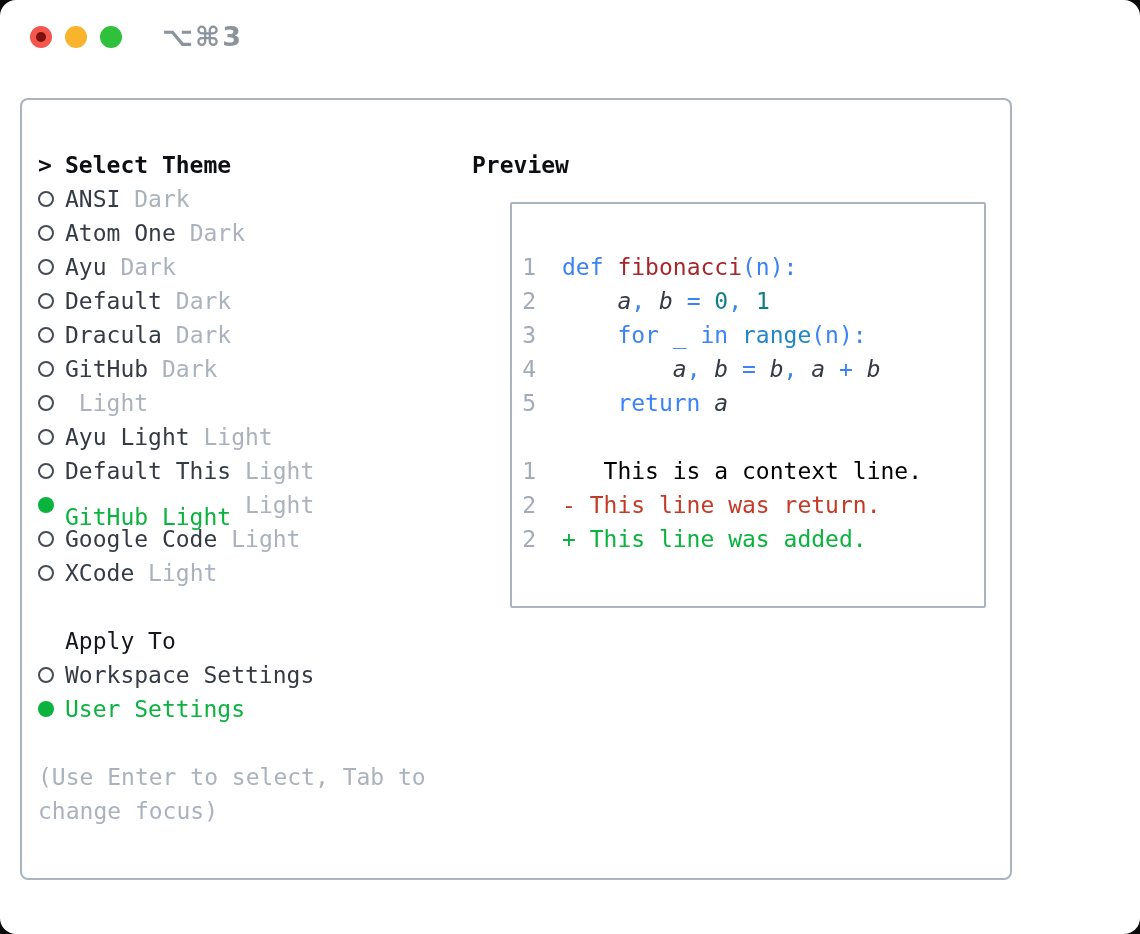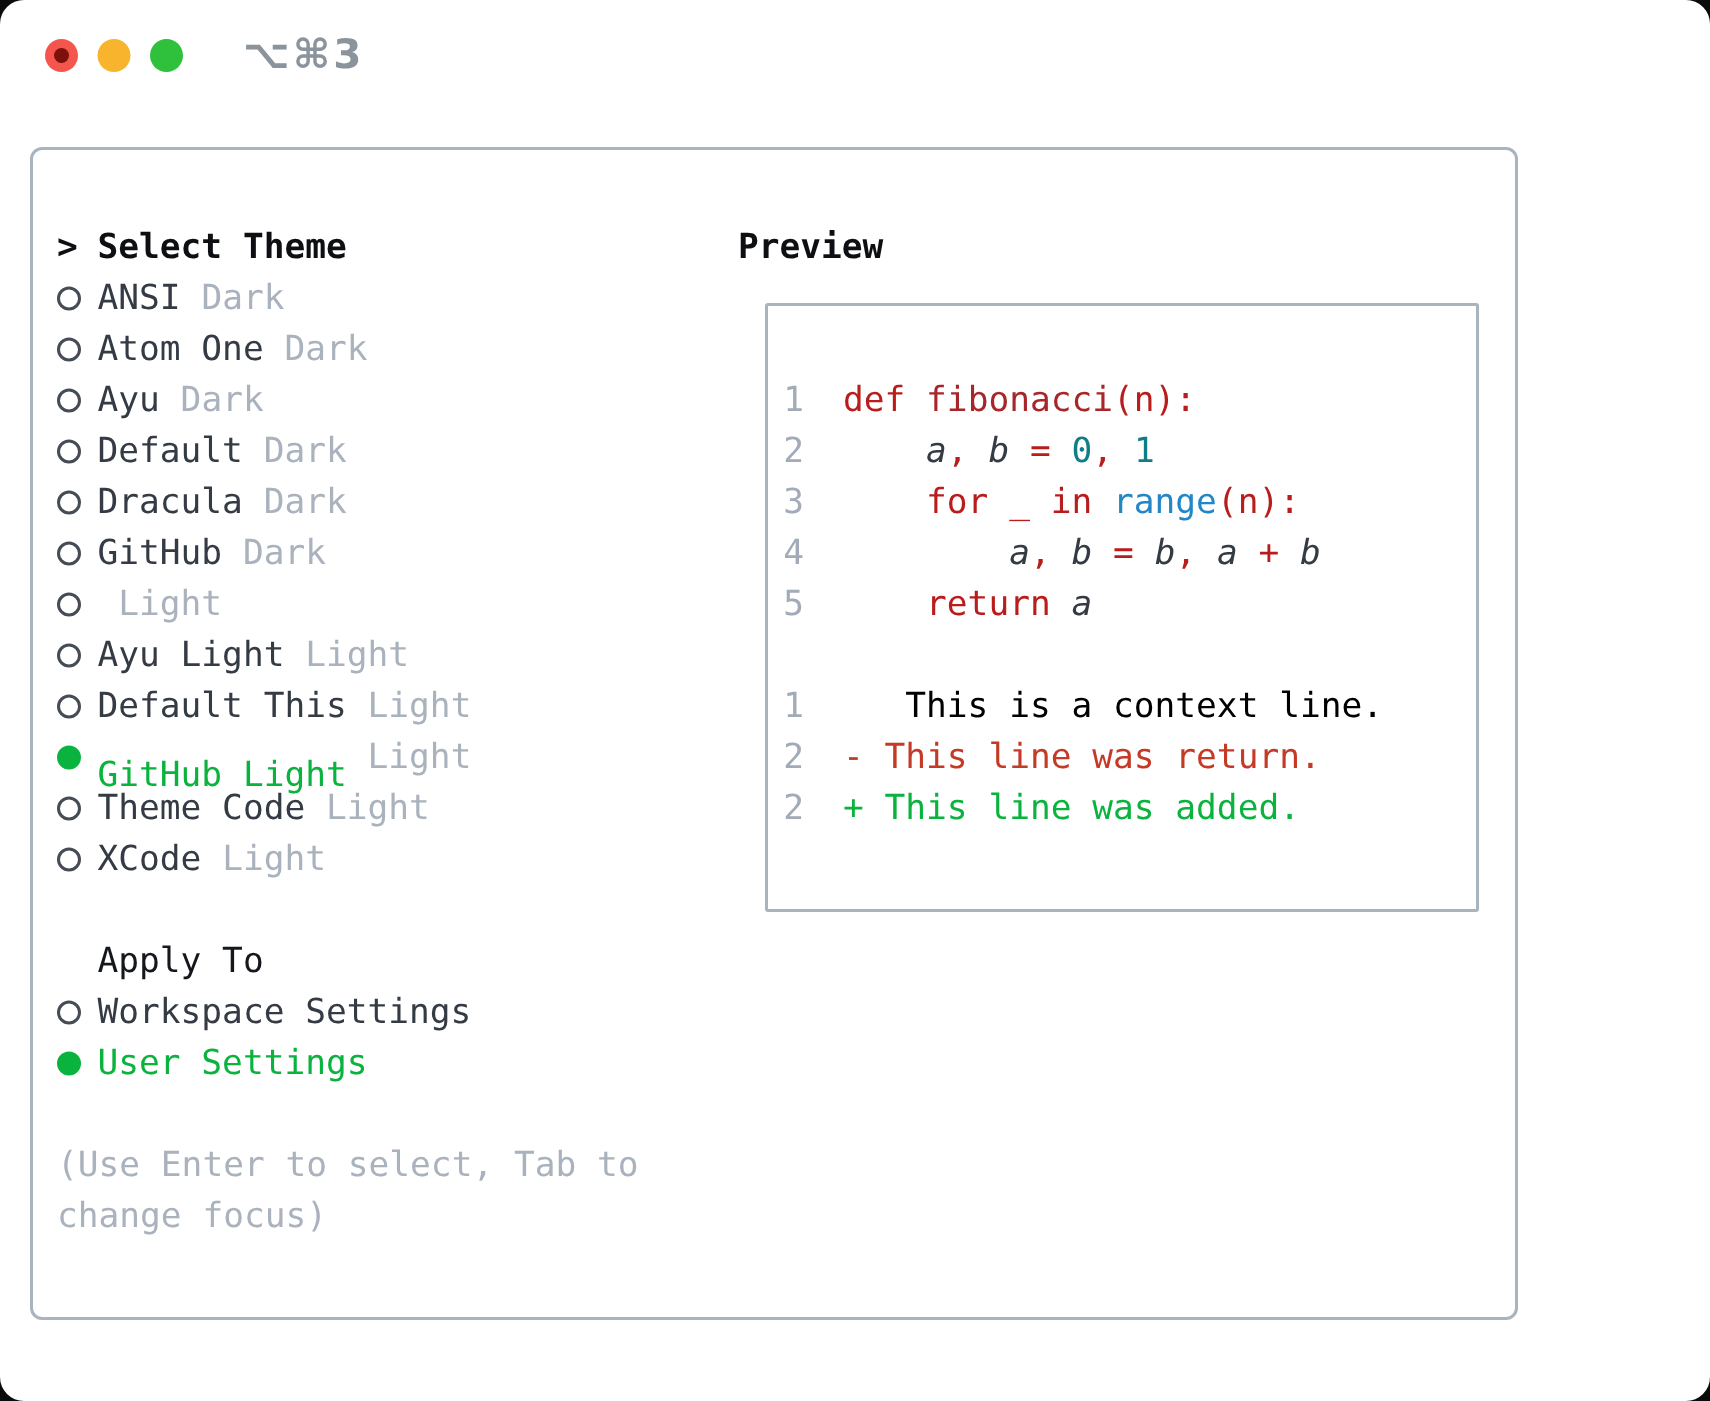--- a/index.html
+++ b/index.html
@@ -34,30 +34,30 @@
   .dot-filled{width:16px;height:16px;border-radius:50%;background:#0ab33e;}
   .theme-name{color:#343b44;}
   .theme-name.selected{color:#0ab33e;margin-top:24px;}
   .theme-tag{color:#a9b2bd;}
   .apply-heading{color:#14171c;}
   .apply-label{color:#343b44;}
   .apply-label.selected{color:#0ab33e;}
   .blank-row{height:34px;}
   .hint{margin-top:0;color:#a9b2bd;white-space:normal;width:450px;}
   
-  .preview-heading{position:absolute;left:492px;top:148px;height:34px;line-height:34px;font-size:23px;font-weight:bold;color:#0d0f12;}
+  .preview-heading{position:absolute;left:472px;top:148px;height:34px;line-height:34px;font-size:23px;font-weight:bold;color:#0d0f12;}
   .preview-box{
     position:absolute;left:510px;top:202px;width:476px;height:406px;
     border:2px solid #aab4bf;border-radius:2px;box-sizing:border-box;
     padding-top:46px;padding-left:10px;overflow:hidden;font-size:23px;
   }
   .code-row{display:flex;height:34px;line-height:34px;white-space:pre;}
   .ln{flex:0 0 14px;width:14px;text-align:right;color:#a2abb8;}
   .code-text{margin-left:26px;color:#343b44;}
-  .tok-t{color:#b91c1c;}
+  .tok-t{color:#3b82f6;}
   .tok-fn{color:#a6262a;}
   .tok-v{color:#343b44;font-style:italic;}
   .tok-num{color:#0f7e87;}
   .tok-b{color:#2187c6;}
   .diff-ctx{color:#000000;}
   .diff-del{color:#c43a26;}
   .diff-add{color:#0ab33e;}
 </style>
 </head>
 <body>
@@ -82,21 +82,21 @@
         <div class="row"><span class="gutter"><span class="dot-open"></span></span><span class="theme-name">ANSI</span><span> </span><span class="theme-tag">Dark</span></div>
         <div class="row"><span class="gutter"><span class="dot-open"></span></span><span class="theme-name">Atom One</span><span> </span><span class="theme-tag">Dark</span></div>
         <div class="row"><span class="gutter"><span class="dot-open"></span></span><span class="theme-name">Ayu</span><span> </span><span class="theme-tag">Dark</span></div>
         <div class="row"><span class="gutter"><span class="dot-open"></span></span><span class="theme-name">Default</span><span> </span><span class="theme-tag">Dark</span></div>
         <div class="row"><span class="gutter"><span class="dot-open"></span></span><span class="theme-name">Dracula</span><span> </span><span class="theme-tag">Dark</span></div>
         <div class="row"><span class="gutter"><span class="dot-open"></span></span><span class="theme-name">GitHub</span><span> </span><span class="theme-tag">Dark</span></div>
         <div class="row"><span class="gutter"><span class="dot-open"></span></span><span> </span><span class="theme-tag">Light</span></div>
         <div class="row"><span class="gutter"><span class="dot-open"></span></span><span class="theme-name">Ayu Light</span><span> </span><span class="theme-tag">Light</span></div>
         <div class="row"><span class="gutter"><span class="dot-open"></span></span><span class="theme-name">Default This</span><span> </span><span class="theme-tag">Light</span></div>
         <div class="row"><span class="gutter"><span class="dot-filled"></span></span><span class="theme-name selected">GitHub Light</span><span> </span><span class="theme-tag">Light</span></div>
-        <div class="row"><span class="gutter"><span class="dot-open"></span></span><span class="theme-name">Theme Code</span><span> </span><span class="theme-tag">Light</span></div>
+        <div class="row"><span class="gutter"><span class="dot-open"></span></span><span class="theme-name">Google Code</span><span> </span><span class="theme-tag">Light</span></div>
         <div class="row"><span class="gutter"><span class="dot-open"></span></span><span class="theme-name">XCode</span><span> </span><span class="theme-tag">Light</span></div>
       </div>
     <div class="blank-row"></div>
     <div class="row">
       <span class="gutter"></span>
       <span class="apply-heading">Apply To</span>
     </div>
     <div id="apply-list">
         <div class="row"><span class="gutter"><span class="dot-open"></span></span><span class="apply-label">Workspace Settings</span></div>
         <div class="row"><span class="gutter"><span class="dot-filled"></span></span><span class="apply-label selected">User Settings</span></div>

